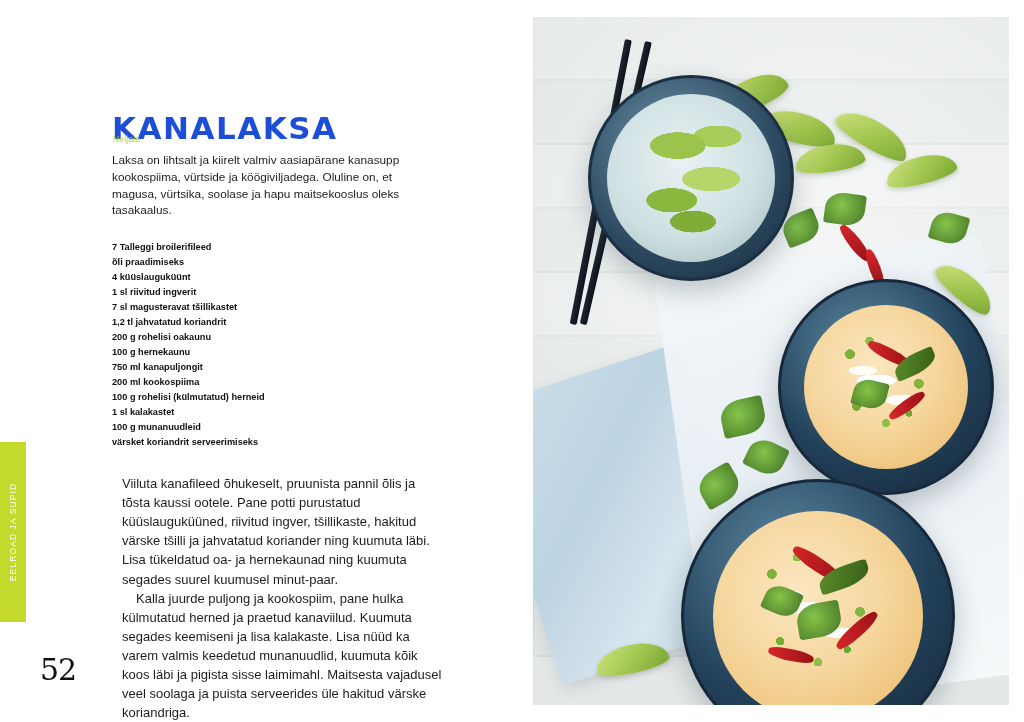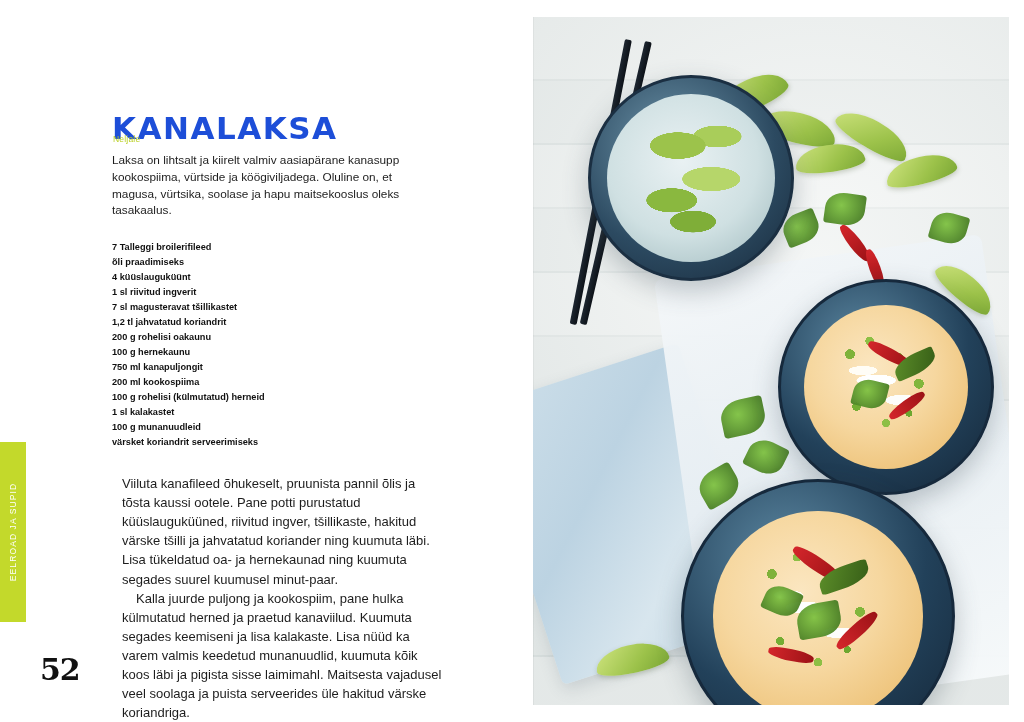--- a/index.html
+++ b/index.html
@@ -107,21 +107,21 @@
   }
   .method p + p {
     text-indent: 14px;
   }
 
   .page-number {
     position: absolute;
     left: 40px;
     top: 652px;
     font-size: 30px;
-    font-weight: bold;
+    font-weight: normal;
     font-family: "DejaVu Serif", serif;
     color: #111111;
     letter-spacing: -1px;
   }
 
   
   .photo {
     position: absolute;
     left: 533px;
     top: 17px;

